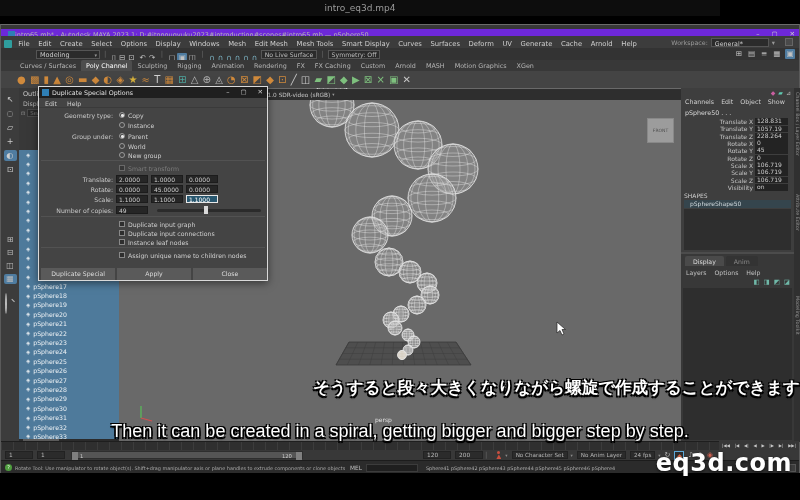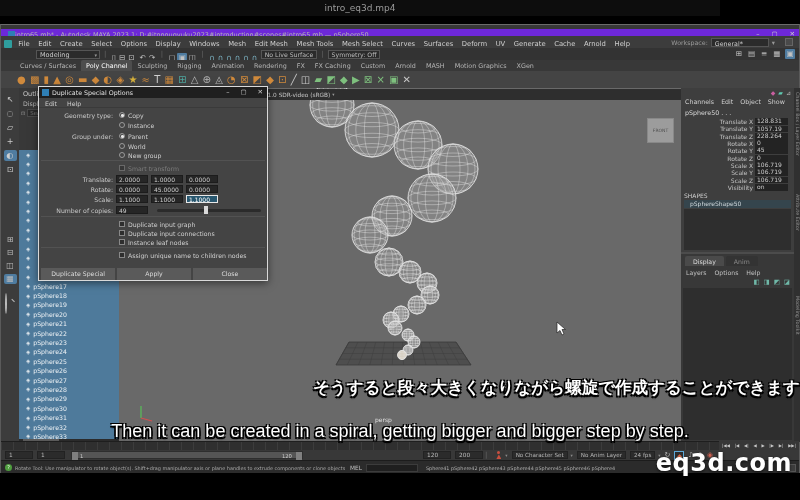--- a/index.html
+++ b/index.html
@@ -188,21 +188,21 @@
     <span class="mi">File</span>
         <span class="mi">Edit</span>
         <span class="mi">Create</span>
         <span class="mi">Select</span>
         <span class="mi">Options</span>
         <span class="mi">Display</span>
         <span class="mi">Windows</span>
         <span class="mi">Mesh</span>
         <span class="mi">Edit Mesh</span>
         <span class="mi">Mesh Tools</span>
-        <span class="mi">Mesh Select</span>
+        <span class="mi">Smart Display</span>
         <span class="mi">Curves</span>
         <span class="mi">Surfaces</span>
         <span class="mi">Deform</span>
         <span class="mi">UV</span>
         <span class="mi">Generate</span>
         <span class="mi">Cache</span>
         <span class="mi">Arnold</span>
         <span class="mi">Help</span>
       </div>
     <div class="abs" id="wsbox">

